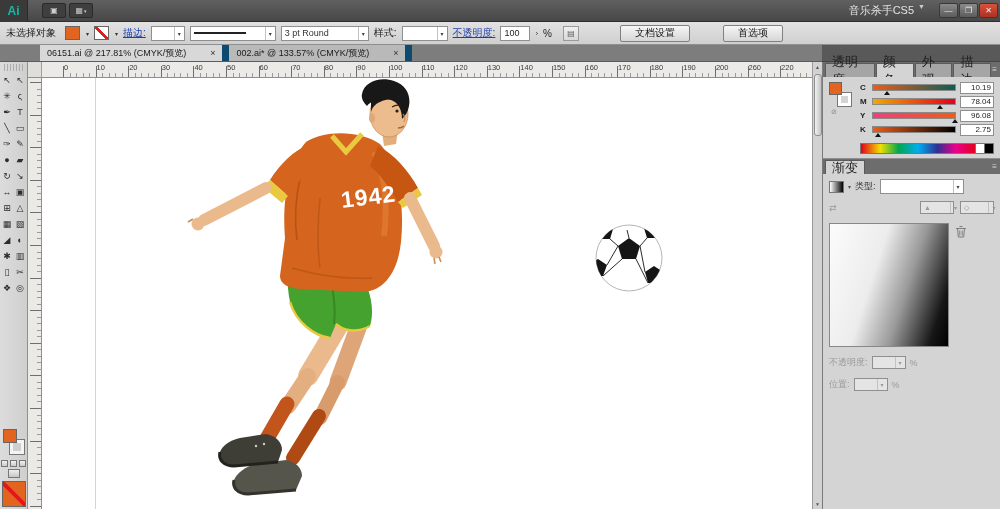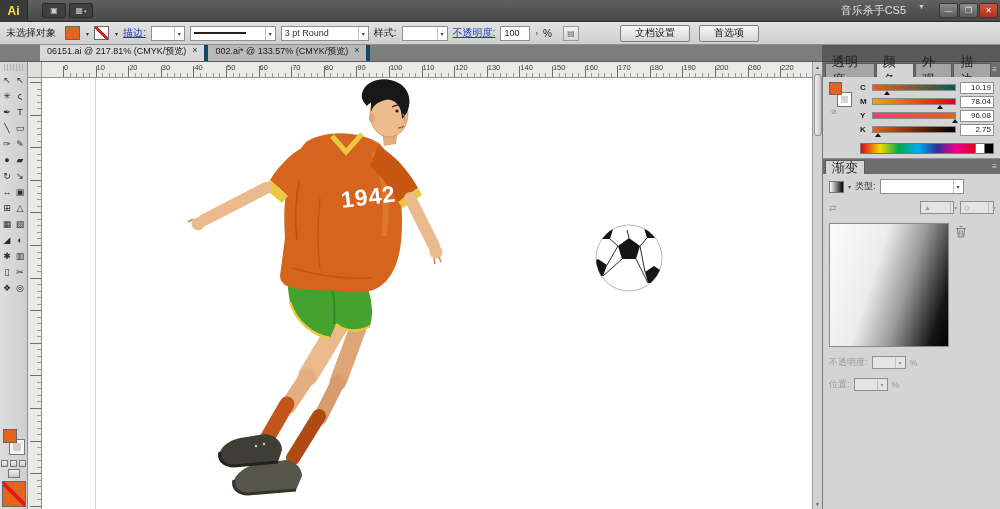--- a/index.html
+++ b/index.html
@@ -1,26 +1,26 @@
 <!DOCTYPE html>
 <html><head>
 <meta charset="utf-8">
 <style>
   *{box-sizing:border-box;margin:0;padding:0}
   html,body{width:1000px;height:509px;overflow:hidden}
   body{position:relative;font-family:"Liberation Sans","DejaVu Sans",sans-serif;font-size:11px;background:#c8c8c8;color:#222}
 
   
   .menubar{position:absolute;left:0;top:0;width:1000px;height:22px;background:linear-gradient(#606060,#474747);display:flex;align-items:center;color:#e8e8e8;border-bottom:1px solid #2e2e2e}
-  .ai-logo{width:28px;height:22px;display:flex;align-items:center;justify-content:center;font-weight:bold;font-size:12px;color:#fde047;background:#3a3a3a;border-right:1px solid #2a2a2a}
+  .ai-logo{width:28px;height:22px;display:flex;align-items:center;justify-content:center;font-weight:bold;font-size:12px;color:#14b8a6;background:#3a3a3a;border-right:1px solid #2a2a2a}
   .mi{padding:0 6px;font-size:11px;line-height:22px;cursor:default}
   .mb-icons{display:flex;gap:3px;margin-left:14px}
   .mb-iconbox{width:24px;height:15px;background:#3f3f3f;border:1px solid #2a2a2a;border-radius:2px;color:#cfcfcf;font-size:8px;display:flex;align-items:center;justify-content:center;gap:1px}
   .mb-spacer{flex:1}
-  .workspace{font-size:11px;color:#e2e2e2;display:flex;align-items:flex-start;gap:12px;margin-right:14px}
+  .workspace{font-size:11px;color:#e2e2e2;display:flex;align-items:flex-start;gap:4px;margin-right:14px}
   .workspace .wsarr{font-size:7px;color:#cccccc}
   .winbtns{display:flex;gap:1px;margin-right:2px}
   .winbtn{width:19px;height:15px;display:flex;align-items:center;justify-content:center;font-size:8px;color:#f2f2f2;background:linear-gradient(#8a8a8a,#5c5c5c);border:1px solid #383838;border-radius:2px}
   .winbtn.close{background:linear-gradient(#d8523c,#b03020)}
 
   
   .controlbar{position:absolute;left:0;top:22px;width:1000px;height:23px;background:linear-gradient(#e2e2e2,#cfcfcf);border-bottom:1px solid #8f8f8f;display:flex;align-items:center;font-size:10px;padding:0 6px;gap:5px;color:#1c1c1c}
   .cb-status{margin-right:4px}
   .cb-swatch{width:15px;height:14px;border:1px solid #666;position:relative;background:#E2641E}
   .cb-swatch.stroke-none{background:#fff}
@@ -32,21 +32,21 @@
   .dd.dis{background:#e4e4e4;color:#9a9a9a}
   .dd.dis .arr{color:#9a9a9a}
   .brushline{display:inline-block;width:56px;height:2px;background:#222}
   .valuebox{display:inline-flex;align-items:center;background:#fff;border:1px solid #8f8f8f;height:15px;width:30px;padding:0 3px;font-size:9px}
   .stepper{font-size:8px;color:#444}
   .cb-btn{border:1px solid #808080;background:linear-gradient(#f6f6f6,#d6d6d6);height:17px;padding:0 14px;font-size:10px;border-radius:2px;display:inline-flex;align-items:center;color:#111}
   .cb-doc-icon{width:16px;height:15px;border:1px solid #9a9a9a;background:linear-gradient(#f0f0f0,#d8d8d8);display:flex;align-items:center;justify-content:center;font-size:8px;color:#555;margin-left:6px}
 
   
   .tabbar{position:absolute;left:0;top:45px;width:822px;height:17px;background:#7d7d7d;display:flex;align-items:flex-end;padding-left:40px;border-bottom:1px solid #5c5c5c}
-  .doctab{height:16px;display:flex;gap:6px;padding:0 7px;font-size:9px;color:#1a1a1a;background:#b9b9b9;border-right:4px solid #0c4a6e;white-space:nowrap}
+  .doctab{height:16px;display:flex;align-items:center;gap:24px;padding:0 7px;font-size:9px;color:#1a1a1a;background:#b9b9b9;border-right:7px solid #0c4a6e;white-space:nowrap}
   .doctab.active{background:#d8d8d8}
   .tabclose{font-size:9px;color:#333}
   .dockstrip{position:absolute;left:822px;top:45px;width:178px;height:17px;background:#595959;border-bottom:1px solid #444}
 
   
   .toolbar{position:absolute;left:0;top:62px;width:28px;height:447px;background:linear-gradient(90deg,#dcdcdc,#cfcfcf);border-right:1px solid #8f8f8f;display:flex;flex-direction:column;align-items:center}
   .tb-grip{width:20px;height:7px;margin:2px 0 1px;background:repeating-linear-gradient(90deg,#9a9a9a 0 1px,transparent 1px 3px);opacity:.7}
   .tools{display:grid;grid-template-columns:13px 13px;grid-auto-rows:16px;justify-content:center}
   .tool{display:flex;align-items:center;justify-content:center}
   .tg{font-size:9px;color:#2d2d2d;line-height:1}
@@ -177,21 +177,21 @@
       <span class="arr">▾</span>
     </span>
   <span class="link">不透明度:</span>
   <span class="valuebox">100</span>
   <span class="stepper">›</span>
   <span>%</span>
   <span class="cb-doc-icon">
       <span>▤</span>
     </span>
   <span class="cb-btn" style="margin-left:36px">文档设置</span>
-  <span class="cb-btn" style="margin-left:4px">首选项</span>
+  <span class="cb-btn" style="margin-left:28px">首选项</span>
 </div>
 
 <div class="tabbar">
   <span class="doctab active">
     <span>06151.ai @ 217.81% (CMYK/预览)</span>
     <span class="tabclose">×</span>
   </span>
   <span class="doctab">
     <span>002.ai* @ 133.57% (CMYK/预览)</span>
     <span class="tabclose">×</span>

